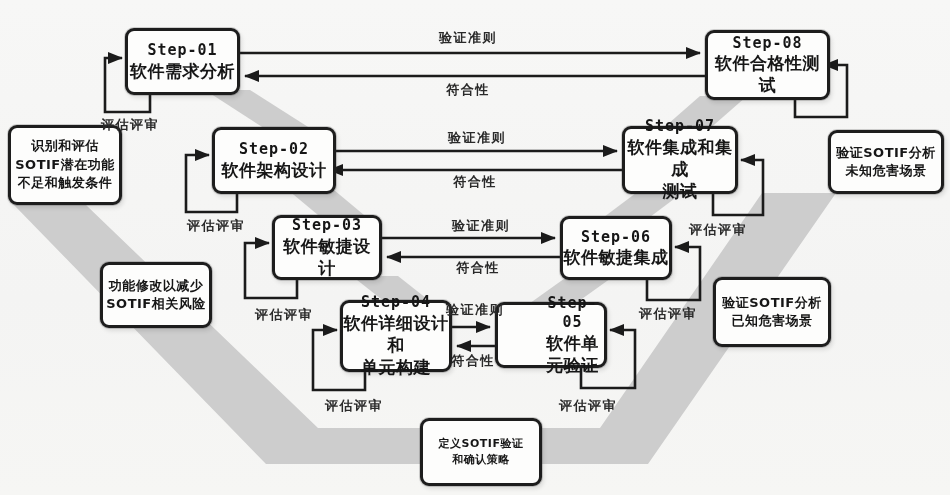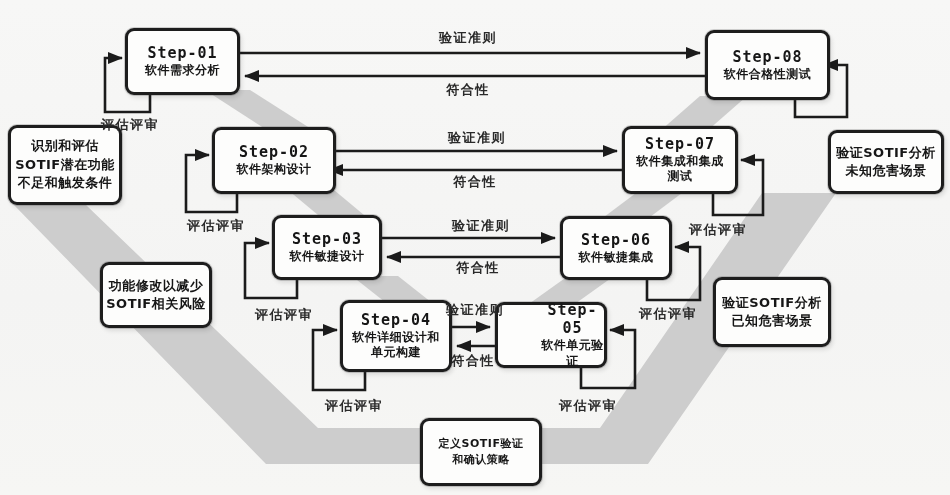--- a/index.html
+++ b/index.html
@@ -23,21 +23,21 @@
     border:3px solid #1d1d1d;border-radius:9px;
     box-shadow:0 0 0 1px rgba(60,60,60,.22), 2px 3px 4px rgba(0,0,0,.10);
     display:flex;flex-direction:column;align-items:center;justify-content:center;
     text-align:center;color:#161616;box-sizing:border-box;
   }
   .box span{white-space:pre-line;}
   .step .sid{
     font-family:"DejaVu Sans Mono","Liberation Mono",monospace;
     font-weight:bold;font-size:15px;letter-spacing:1px;line-height:1.25;
   }
-  .step .stt{font-weight:bold;font-size:12px;letter-spacing:.5px;line-height:1.3;}
+  .step .stt{font-weight:bold;font-size:17px;letter-spacing:.5px;line-height:1.3;}
   .ann span{font-weight:bold;font-size:13px;letter-spacing:.5px;line-height:1.42;}
   .strategy span{font-size:11px;}
   .lbl{
     position:absolute;font-weight:bold;font-size:13px;color:#2a2a2a;
     letter-spacing:1.5px;white-space:nowrap;
   }
   .plabel{transform:translateX(-50%);}
   
   .s1{left:125px;top:28px;width:115px;height:67px;}
   .s2{left:212px;top:127px;width:124px;height:67px;}

